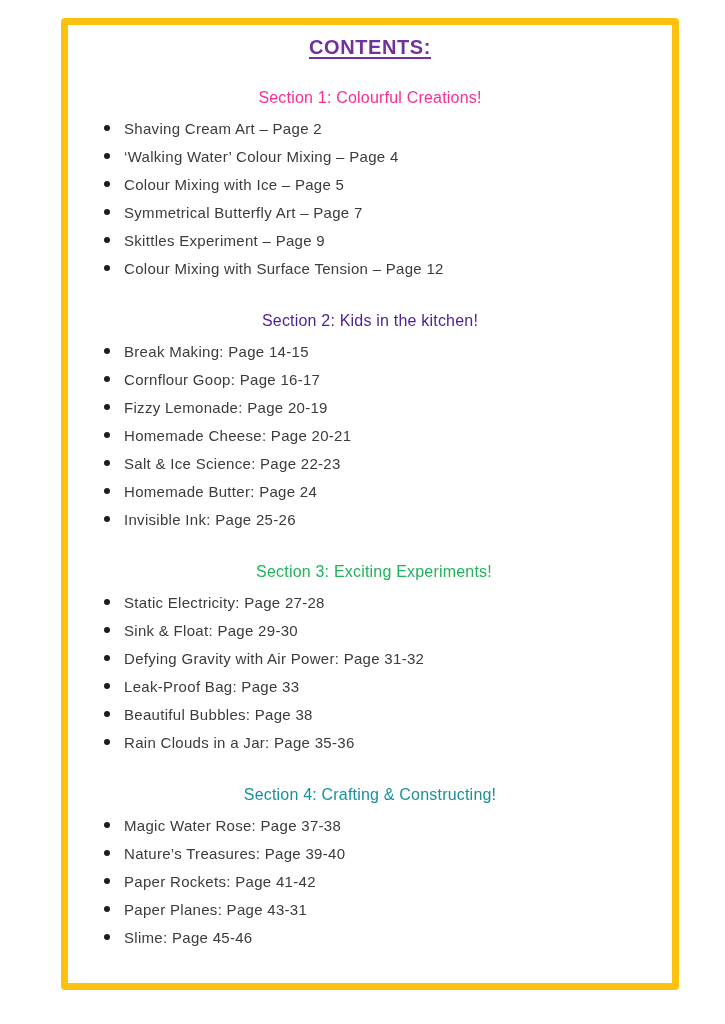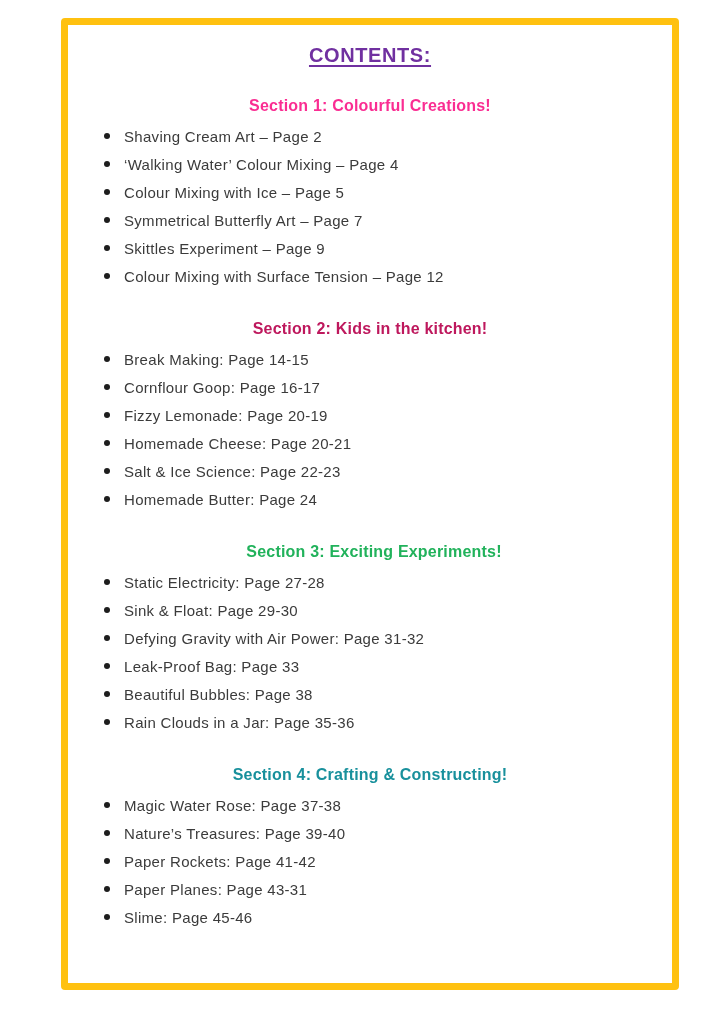--- a/index.html
+++ b/index.html
@@ -22,38 +22,38 @@
     width: 618px;
     height: 972px;
     border: 7px solid #FFC110;
     border-radius: 4px;
     background: #ffffff;
   }
   .content {
     padding-top: 10px;
   }
   .doc-title {
-    margin: 8px;
+    margin: 0;
     text-align: center;
     color: #7030A0;
     font-size: 20px;
     line-height: 24px;
     font-weight: bold;
     letter-spacing: 0.6px;
     text-decoration: underline;
     text-decoration-thickness: 2px;
     text-underline-offset: 3px;
   }
   .section { margin-top: 30px; }
   .section-heading {
     margin: 15px 0 7px 0;
     text-align: center;
     font-size: 16px;
     line-height: 18px;
-    font-weight: bold;
+    font-weight: normal;
     letter-spacing: 0.2px;
   }
   ul.toc-list {
     list-style: none;
     margin: 0;
     padding: 0;
   }
   ul.toc-list li {
     position: relative;
     height: 28px;
@@ -108,21 +108,21 @@
             <span>Skittles Experiment – Page 9</span>
           </li>
         <li>
             <span class="bullet"></span>
             <span>Colour Mixing with Surface Tension – Page 12</span>
           </li>
       </ul>
     </div>
 
     <div class="section">
-      <h2 class="section-heading" style="color: #be185d;">Section 2: Kids in the kitchen!</h2>
+      <h2 class="section-heading" style="color: #4c1d95;">Section 2: Kids in the kitchen!</h2>
       <ul class="toc-list">
         <li>
             <span class="bullet"></span>
             <span>Break Making: Page 14-15</span>
           </li>
         <li>
             <span class="bullet"></span>
             <span>Cornflour Goop: Page 16-17</span>
           </li>
         <li>
@@ -133,20 +133,24 @@
             <span class="bullet"></span>
             <span>Homemade Cheese: Page 20-21</span>
           </li>
         <li>
             <span class="bullet"></span>
             <span>Salt &amp; Ice Science: Page 22-23</span>
           </li>
         <li>
             <span class="bullet"></span>
             <span>Homemade Butter: Page 24</span>
+          </li>
+        <li>
+            <span class="bullet"></span>
+            <span>Invisible Ink: Page 25-26</span>
           </li>
       </ul>
     </div>
 
     <div class="section">
       <h2 class="section-heading" style="color: rgb(33, 178, 91); padding-left: 8px;">Section 3: Exciting Experiments!</h2>
       <ul class="toc-list">
         <li>
             <span class="bullet"></span>
             <span>Static Electricity: Page 27-28</span>

